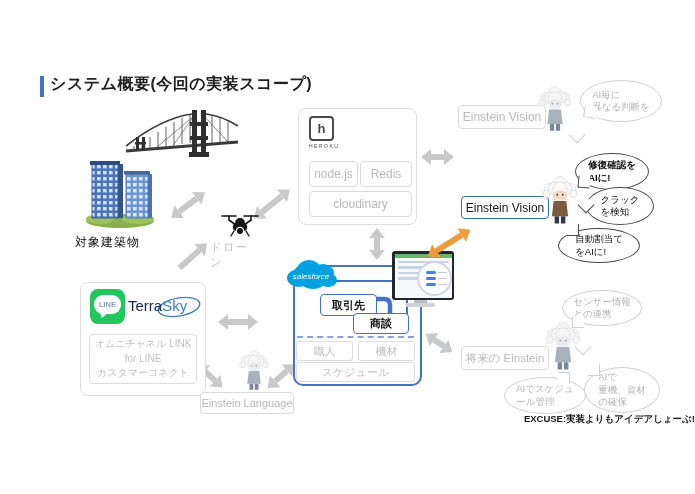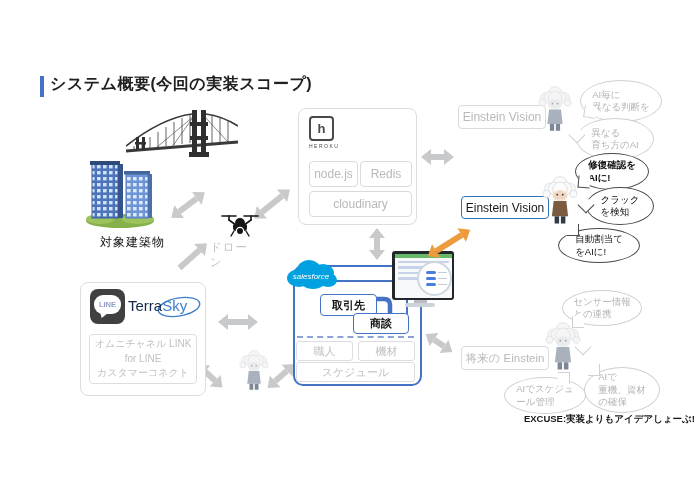--- a/index.html
+++ b/index.html
@@ -30,33 +30,33 @@
   
   .bubble{position:absolute;background:#fff;border:1.2px solid #cfd0d2;border-radius:50%;
       display:flex;align-items:center;justify-content:center;font-size:9.5px;line-height:1.3;
       color:#b3b4b6;white-space:pre-line;text-align:left;z-index:8}
   .bubble.dark{border-color:#4a4a4a;color:#101010}
   .bubble.bold{font-weight:700}
   .tail{position:absolute;width:11px;height:11px;background:#fff;z-index:9}
   .tail.light{border-left:1.2px solid #cfd0d2;border-bottom:1.2px solid #cfd0d2}
   .tail.dark{border-left:1.3px solid #4a4a4a;border-bottom:1.3px solid #4a4a4a}
   
-  .small-label{position:absolute;font-size:12px;color:#111;text-align:right;letter-spacing:1px}
+  .small-label{position:absolute;font-size:12px;color:#111;text-align:left;letter-spacing:1px}
   .gray-label{position:absolute;font-size:11.5px;color:#c2c3c5;text-align:left;letter-spacing:1px}
   .footnote{position:absolute;right:0;top:413px;font-size:9.5px;font-weight:700;color:#1a1a1a}
   
   .heroku-logo{position:absolute;left:309px;top:116px;width:24px;text-align:center}
   .heroku-sq{width:21px;height:21px;border:2px solid #4a4a4a;border-radius:4px;margin:0 auto;
       display:flex;align-items:center;justify-content:center;font-weight:700;font-size:13px;color:#4a4a4a}
   .heroku-word{font-size:5px;letter-spacing:1.5px;color:#4a4a4a;margin-top:2px}
   
   .mascot{position:absolute;--hair:#f5f5f6;--hairline:#e2e3e5;--face:#eaebed;--coat:#a9b1bd;--pants:#7e8795;--eye:#9aa0a8;z-index:7}
   .mascot.colored{--hair:#fbfbfb;--hairline:#ddd;--face:#f2d8c2;--coat:#7b5b40;--pants:#333a46;--eye:#333}
   
-  .line-logo{position:absolute;left:90px;top:289px;width:35px;height:35px;background:#404040;border-radius:8px;z-index:2}
+  .line-logo{position:absolute;left:90px;top:289px;width:35px;height:35px;background:#22c55e;border-radius:8px;z-index:2}
   .line-bubble{position:absolute;left:4px;top:6px;width:27px;height:19px;background:#fff;border-radius:9px;
       display:flex;align-items:center;justify-content:center;font-size:7.5px;font-weight:700;color:#8f9ec4}
   .line-tail{position:absolute;left:8px;top:23px;width:0;height:0;border:4px solid transparent;border-top:6px solid #fff;transform:rotate(18deg)}
   .terrasky{position:absolute;left:128px;top:297px;font-size:15px;font-weight:400;z-index:2}
   .terra{color:#15294f}.sky{color:#3c7ec9}
   .product-box{position:absolute;left:89px;top:334px;width:106px;height:48px;border:1px solid #dcdddf;border-radius:4px;
       display:flex;align-items:center;justify-content:center;text-align:center;font-size:10px;line-height:1.45;
       color:#bfc0c2;white-space:pre-line}
   
   .plan-box{position:absolute;background:#fff;border:1px solid #dcdddf;border-radius:3px;
@@ -182,22 +182,20 @@
   <div class="box" style="left:360px;top:161px;width:50px;height:24px">Redis</div>
   <div class="box" style="left:309px;top:191px;width:101px;height:24px">cloudinary</div>
 
   <div class="box" style="left:458px;top:105px;width:86px;height:22px">Einstein Vision</div>
   <svg class="mascot" style="left:538px;top:86px" width="34" height="47">
       <use href="#mascot"></use>
     </svg>
   <div class="bubble" style="left:580px;top:80px;width:80px;height:40px">AI毎に
 異なる判断を</div>
   <div class="tail light" style="left:584px;top:106px;transform:rotate(10deg)"></div>
-  <div class="bubble" style="left:576px;top:118px;width:76px;height:40px">異なる
-育ち方のAI</div>
   <div class="tail light" style="left:571px;top:129px;transform:rotate(-45deg)"></div>
 
   <div class="box blue" style="left:461px;top:196px;width:86px;height:21px">Einstein Vision</div>
   <svg class="mascot colored" style="left:542px;top:176px" width="36" height="50">
       <use href="#mascot"></use>
     </svg>
   <div class="bubble dark bold" style="left:575px;top:153px;width:72px;height:35px">修復確認を
 AIに!</div>
   <div class="tail dark" style="left:578px;top:176px;transform:rotate(5deg)"></div>
   <div class="bubble dark" style="left:586px;top:187px;width:66px;height:36px">クラック
@@ -269,20 +267,21 @@
   <div class="terrasky">
     <span class="terra">Terra</span><span class="sky">Sky</span>
   </div>
   <div class="product-box">オムニチャネル LINK
 for LINE
 カスタマーコネクト</div>
 
   <svg class="mascot" style="left:239px;top:350px" width="30" height="42">
       <use href="#mascot"></use>
     </svg>
+  <div class="box" style="left:200px;top:392px;width:92px;height:20px;font-size:11px">Einstein Language</div>
 
   <div class="box" style="left:461px;top:346px;width:86px;height:22px;font-size:11.5px">将来の Einstein</div>
   <svg class="mascot" style="left:545px;top:322px" width="36" height="50">
       <use href="#mascot"></use>
     </svg>
   <div class="bubble" style="left:562px;top:290px;width:78px;height:34px">センサー情報
 との連携</div>
   <div class="tail light" style="left:572px;top:316px;transform:rotate(0deg)"></div>
   <div class="tail light" style="left:577px;top:341px;transform:rotate(-45deg)"></div>
   <div class="bubble" style="left:584px;top:367px;width:74px;height:44px">AIで

